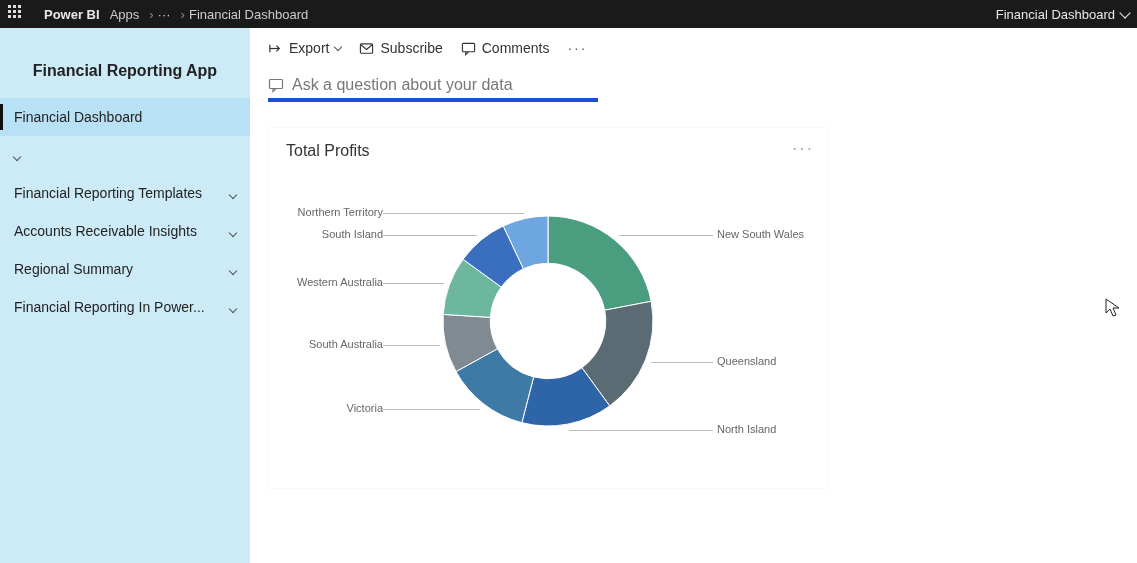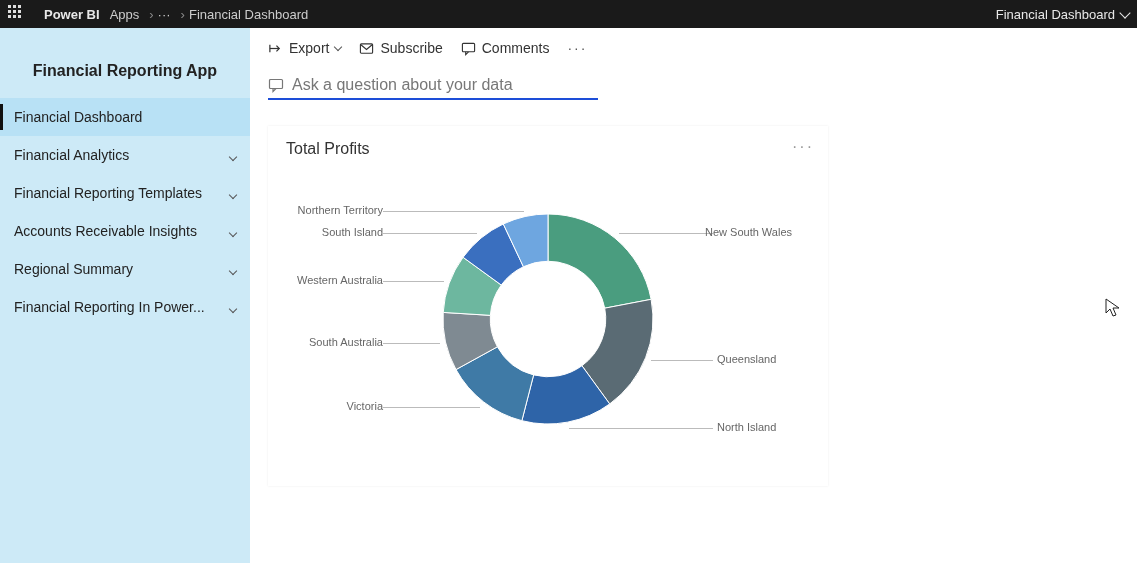--- a/index.html
+++ b/index.html
@@ -33,21 +33,21 @@
   .white-area { background: #fff; margin: 0; min-height: 100%; }
 
   
   .toolbar { height: 40px; display: flex; align-items: center; gap: 18px; padding: 0 18px; font-size: 14px; color: #333; border-bottom: 0; }
   .tbtn { display: flex; align-items: center; gap: 6px; cursor: pointer; }
   .tbtn svg { width: 15px; height: 15px; }
   .dots3 { letter-spacing: 2px; cursor: pointer; color: #555; }
 
   
   .qna-wrap { padding: 4px 18px 8px; }
-  .qna { display: flex; align-items: center; gap: 8px; width: 330px; border-bottom: 2px solid #1d4ed8; padding: 4px 0; color: #777; font-size: 16px; cursor: text; }
+  .qna { display: flex; align-items: center; gap: 8px; width: 330px; border-bottom: 4px solid #1d4ed8; padding: 4px 0; color: #777; font-size: 16px; cursor: text; }
   .qna svg { width: 16px; height: 16px; color: #777; }
 
   
   .card { width: 560px; margin: 18px 0 0 18px; background: #fff; box-shadow: 0 0 2px rgba(0,0,0,.08); padding: 14px 18px 22px; position: relative; }
   .card-title { font-size: 16px; color: #333; }
   .card-sub { font-size: 10px; color: #888; letter-spacing: .5px; margin-top: 2px; text-transform: uppercase; }
   .card-menu { position: absolute; top: 12px; right: 14px; color: #999; cursor: pointer; letter-spacing: 2px; }
   .chart-holder { position: relative; height: 300px; margin-top: 6px; }
   .chart-holder svg { position: absolute; left: 50%; top: 50%; transform: translate(-50%, -50%); }
   .clabel { position: absolute; font-size: 11px; color: #666; white-space: nowrap; }
@@ -84,21 +84,20 @@
 
 <div class="main">
 
   <div class="sidebar">
     <div class="app-title">Financial Reporting App</div>
     <div id="nav-list">
         <div class="nav-item selected">
           <span class="label">Financial Dashboard</span>
         </div>
         <div class="nav-item">
-          <span class="label">Financial Analytics</span>
           <span class="exp"><span class="chev"></span></span>
         </div>
         <div class="nav-item">
           <span class="label">Financial Reporting Templates</span>
           <span class="exp"><span class="chev"></span></span>
         </div>
         <div class="nav-item">
           <span class="label">Accounts Receivable Insights</span>
           <span class="exp"><span class="chev"></span></span>
         </div>
@@ -161,21 +160,21 @@
               <path d="M 363.1401613265123 135.3249619684989 A 105 105 0 0 1 321.71745149070966 239.94678440936949 L 293.9445983198903 201.72073142515322 A 57.75000000000001 57.75000000000001 0 0 0 316.7270887295818 144.1787290826744 Z" fill="#5a6b74" stroke="#fff" stroke-width="1"></path>
               <path d="M 321.71745149070966 239.94678440936949 A 105 105 0 0 1 233.88756184769025 256.70123191850627 L 245.63815901622962 210.93567755517844 A 57.75000000000001 57.75000000000001 0 0 0 293.9445983198903 201.72073142515322 Z" fill="#2e64a8" stroke="#fff" stroke-width="1"></path>
               <path d="M 233.88756184769025 256.70123191850627 A 105 105 0 0 1 167.98779859539434 205.5841357806801 L 209.39328922746688 182.82127467937406 A 57.75000000000001 57.75000000000001 0 0 0 245.63815901622962 210.93567755517844 Z" fill="#3f7aa6" stroke="#fff" stroke-width="1"></path>
               <path d="M 167.98779859539434 205.5841357806801 A 105 105 0 0 1 155.2071935150315 148.4069954494221 L 202.3639564332673 151.37384749718214 A 57.75000000000001 57.75000000000001 0 0 0 209.39328922746688 182.82127467937406 Z" fill="#7f8a92" stroke="#fff" stroke-width="1"></path>
               <path d="M 155.2071935150315 148.4069954494221 A 105 105 0 0 1 175.0532155906305 93.28254850929034 L 213.27926857484678 121.05540168010967 A 57.75000000000001 57.75000000000001 0 0 0 202.3639564332673 151.37384749718214 Z" fill="#6db79f" stroke="#fff" stroke-width="1"></path>
               <path d="M 175.0532155906305 93.28254850929034 A 105 105 0 0 1 215.29317438566733 59.99315949106797 L 235.41124591211704 102.74623772008738 A 57.75000000000001 57.75000000000001 0 0 0 213.27926857484678 121.05540168010967 Z" fill="#3a6fbf" stroke="#fff" stroke-width="1"></path>
               <path d="M 215.29317438566733 59.99315949106797 A 105 105 0 0 1 260 50 L 260 97.25 A 57.75000000000001 57.75000000000001 0 0 0 235.41124591211704 102.74623772008738 Z" fill="#6ea6e0" stroke="#fff" stroke-width="1"></path>
             </svg>
             <div class="leader" style="left: 332.754px; top: 69.473px; width: 14px; transform-origin: left center;"></div>
             <div class="leader" style="left: 346.754px; top: 69.473px; width: 80.2459px;"></div>
-            <div class="clabel" style="top: 62.473px; left: 419px;">New South Wales</div>
+            <div class="clabel" style="top: 62.473px; left: 431px;">New South Wales</div>
             <div class="leader" style="left: 365.205px; top: 195.862px; width: 14px; transform-origin: left center;"></div>
             <div class="leader" style="left: 379.205px; top: 195.862px; width: 47.7948px;"></div>
             <div class="clabel" style="top: 188.862px; left: 431px;">Queensland</div>
             <div class="leader" style="left: 282.799px; top: 264.034px; width: 14px; transform-origin: left center;"></div>
             <div class="leader" style="left: 296.799px; top: 264.034px; width: 130.201px;"></div>
             <div class="clabel" style="top: 257.034px; left: 431px;">North Island</div>
             <div class="leader" style="left: 179.967px; top: 242.707px; width: 14px; transform-origin: left center;"></div>
             <div class="leader" style="left: 97px; top: 242.707px; width: 82.9673px;"></div>
             <div class="clabel" style="top: 235.707px; right: 427px; left: auto; text-align: right;">Victoria</div>
             <div class="leader" style="left: 139.673px; top: 179.214px; width: 14px; transform-origin: left center;"></div>

